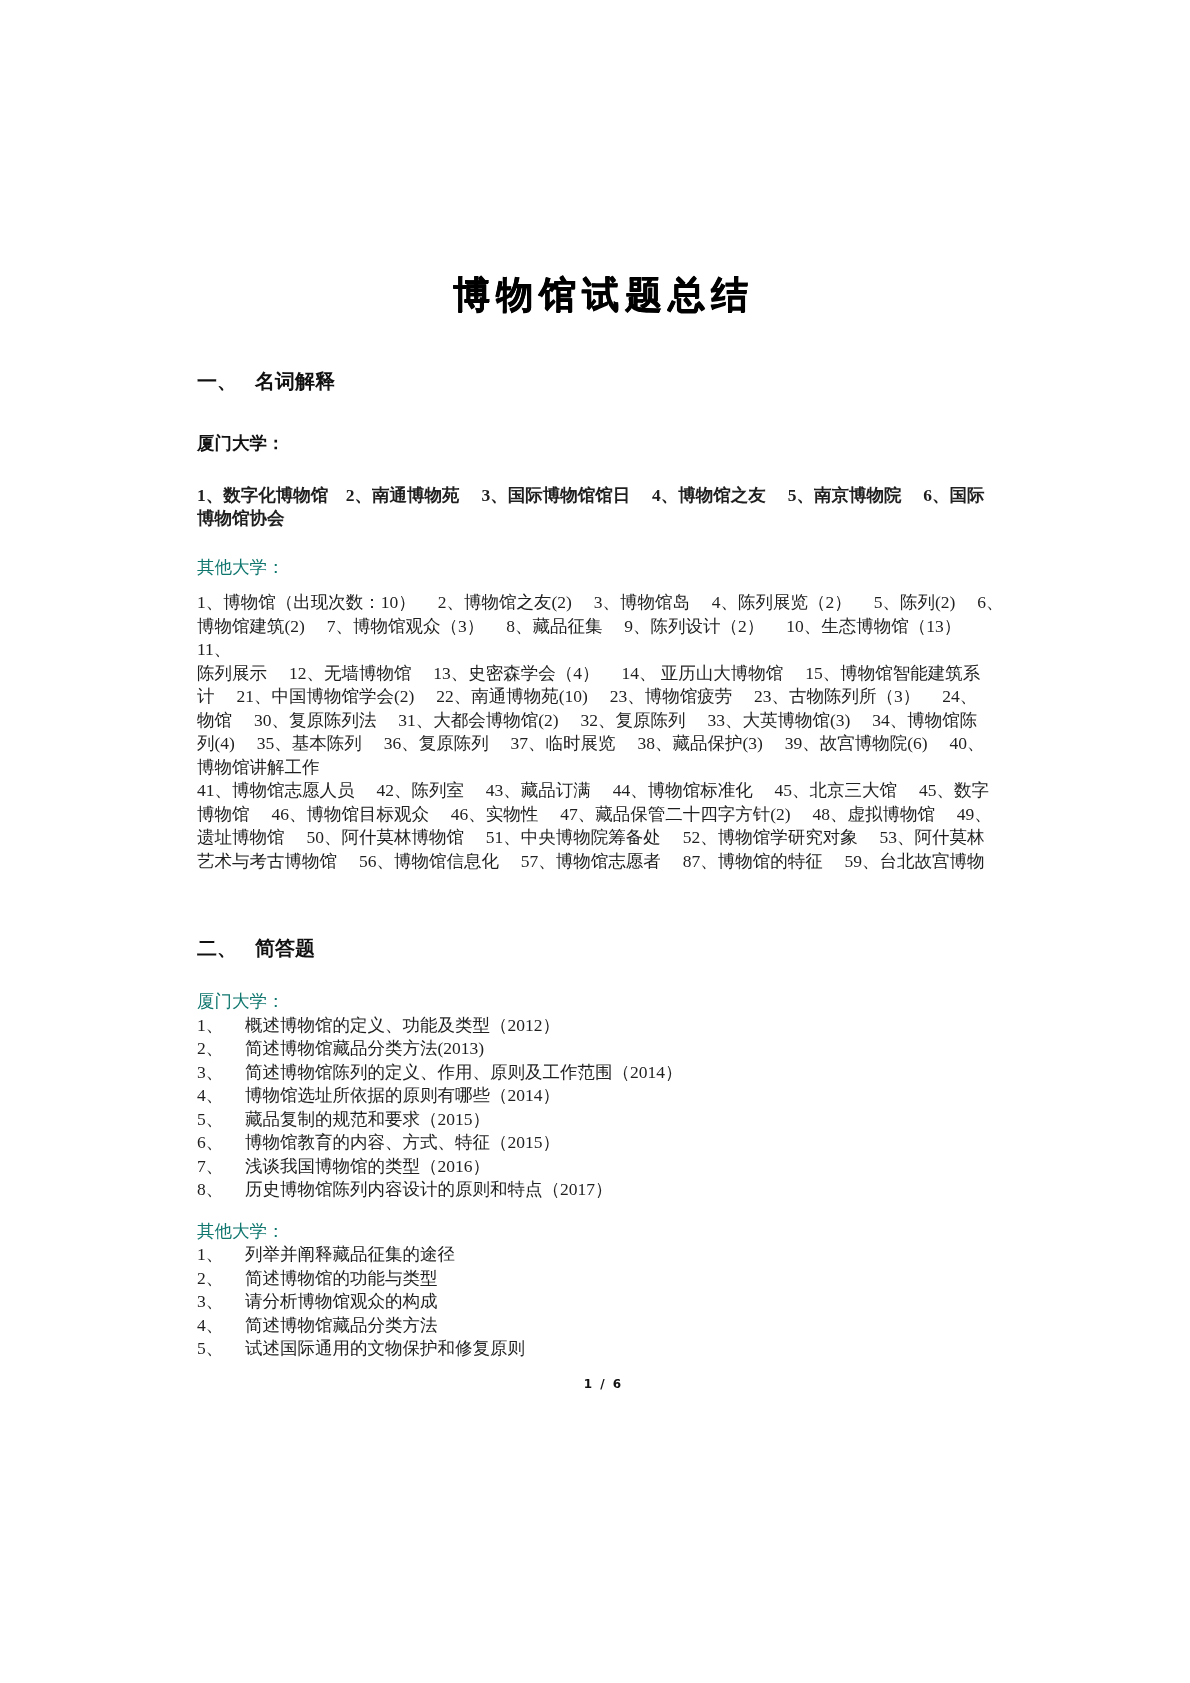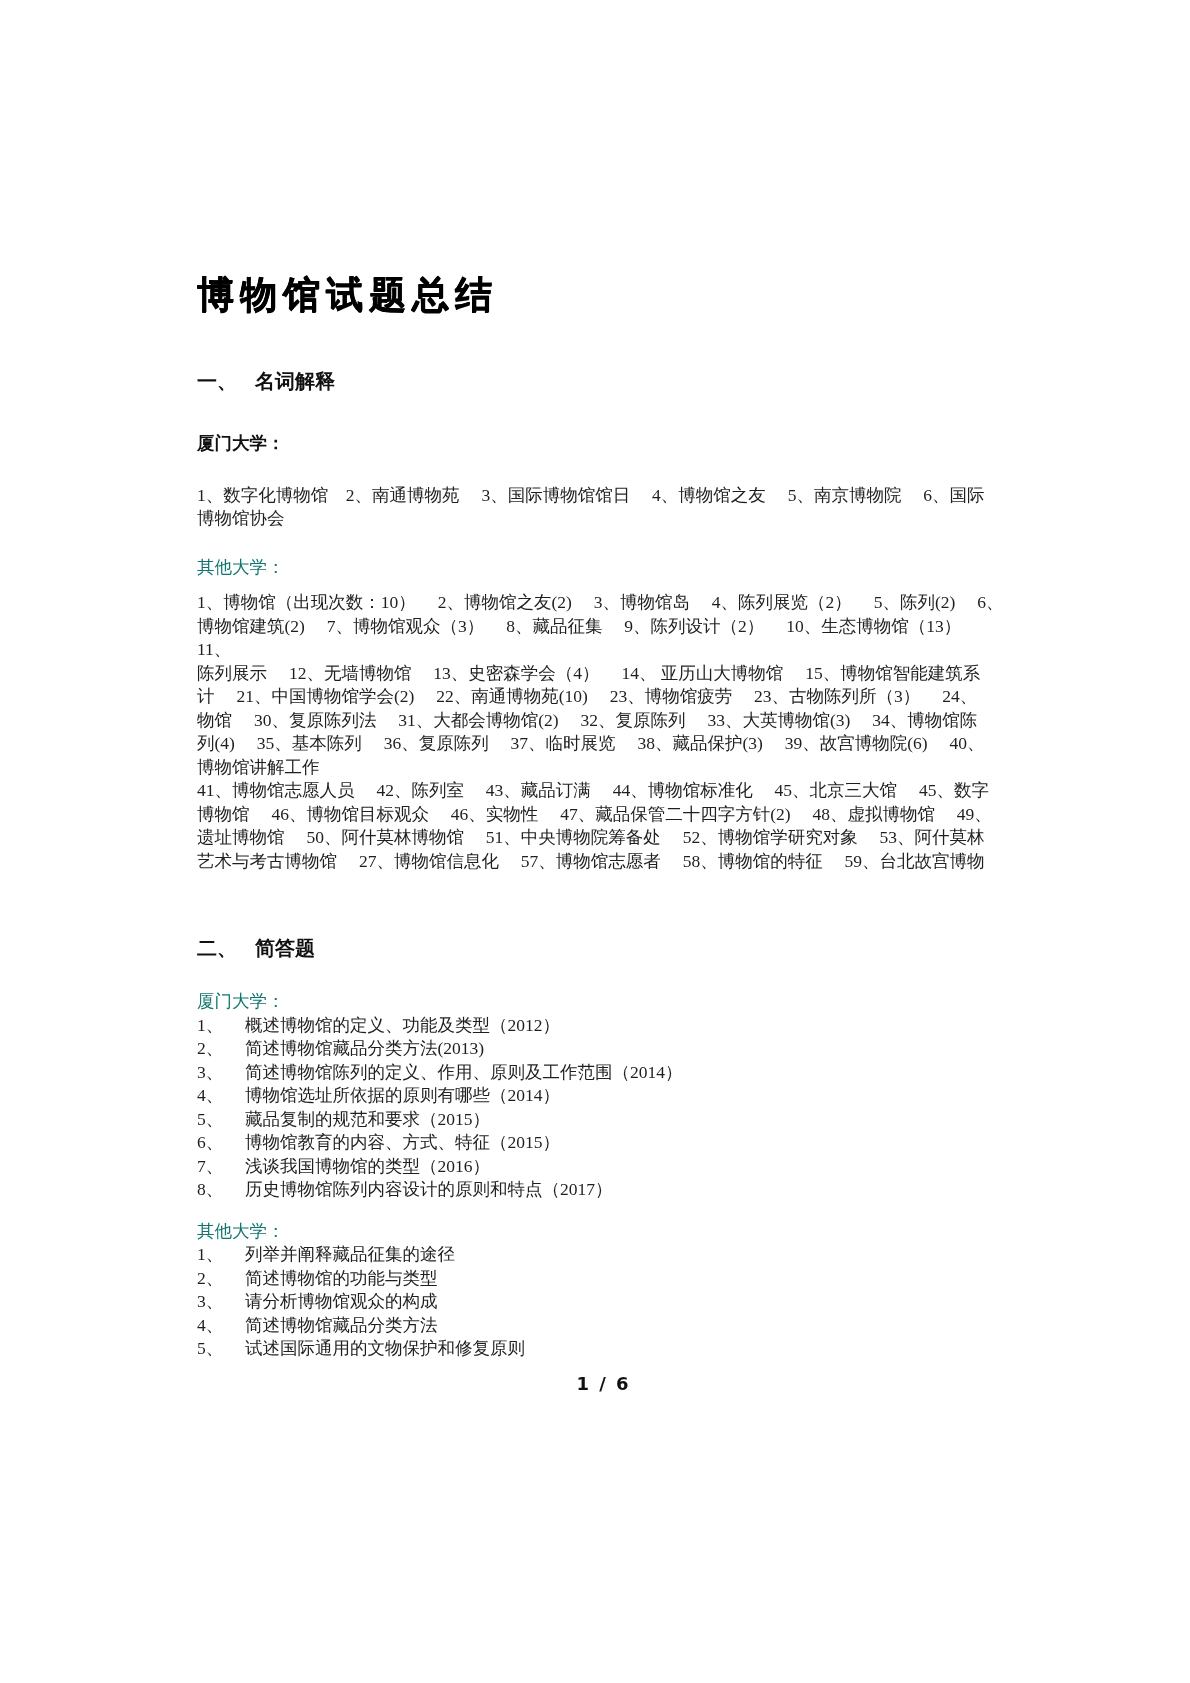--- a/index.html
+++ b/index.html
@@ -20,21 +20,21 @@
     box-sizing: border-box;
     padding: 0 180px 0 197px;
     position: relative;
   }
   .doc-title {
     margin: 0;
     padding-top: 272px;
     font-size: 37px;
     line-height: 46px;
     font-weight: bold;
-    text-align: left;
+    text-align: center;
     color: #000000;
     letter-spacing: 6px;
     text-shadow: 0.6px 0 0 #000, 0 0.6px 0 #000;
     font-family: "Liberation Serif", "DejaVu Serif", serif;
   }
   .sec-heading {
     display: flex;
     font-size: 20px;
     line-height: 26px;
     font-weight: bold;
@@ -46,41 +46,41 @@
   .group-label {
     font-size: 17.5px;
     line-height: 23.5px;
     color: #0f766e;
   }
   .group-label.bold { font-weight: bold; color: #111; }
   .lbl-xm1   { margin-top: 38px; }
   .lbl-other1{ margin-top: 25px; }
   .lbl-xm2   { margin-top: 29px; }
   .lbl-other2{ margin-top: 18px; }
-  .para { margin-top: 28px; }
+  .para { margin-top: 28px; font-weight: bold; }
   .text-line {
     font-size: 17.5px;
     line-height: 23.5px;
     white-space: pre-wrap;
     color: #1f1f1f;
   }
   .list-block { margin-top: 12px; }
   .q-list { margin-top: 0; }
   .q-row {
     display: flex;
     font-size: 17.5px;
     line-height: 23.5px;
   }
   .q-num { width: 48px; flex: none; }
   .q-text { flex: 1; }
   .page-footer {
     margin-top: 14px;
     text-align: center;
     font-family: "DejaVu Sans", "Liberation Sans", sans-serif;
-    font-size: 18px;
+    font-size: 12px;
     line-height: 18px;
     font-weight: bold;
     color: #111111;
     letter-spacing: 2px;
   }
 </style>
 </head>
 <body>
 
 <div class="page">
@@ -105,21 +105,21 @@
     <div class="text-line">1、博物馆（出现次数：10）　 2、博物馆之友(2)　 3、博物馆岛　 4、陈列展览（2）　 5、陈列(2)　 6、</div>
     <div class="text-line">博物馆建筑(2)　 7、博物馆观众（3）　 8、藏品征集　 9、陈列设计（2）　 10、生态博物馆（13）　 11、</div>
     <div class="text-line">陈列展示　 12、无墙博物馆　 13、史密森学会（4）　 14、 亚历山大博物馆　 15、博物馆智能建筑系</div>
     <div class="text-line">计　 21、中国博物馆学会(2)　 22、南通博物苑(10)　 23、博物馆疲劳　 23、古物陈列所（3）　 24、</div>
     <div class="text-line">物馆　 30、复原陈列法　 31、大都会博物馆(2)　 32、复原陈列　 33、大英博物馆(3)　 34、博物馆陈</div>
     <div class="text-line">列(4)　 35、基本陈列　 36、复原陈列　 37、临时展览　 38、藏品保护(3)　 39、故宫博物院(6)　 40、</div>
     <div class="text-line">博物馆讲解工作</div>
     <div class="text-line">41、博物馆志愿人员　 42、陈列室　 43、藏品订满　 44、博物馆标准化　 45、北京三大馆　 45、数字</div>
     <div class="text-line">博物馆　 46、博物馆目标观众　 46、实物性　 47、藏品保管二十四字方针(2)　 48、虚拟博物馆　 49、</div>
     <div class="text-line">遗址博物馆　 50、阿什莫林博物馆　 51、中央博物院筹备处　 52、博物馆学研究对象　 53、阿什莫林</div>
-    <div class="text-line">艺术与考古博物馆　 27、博物馆信息化　 57、博物馆志愿者　 58、博物馆的特征　 59、台北故宫博物</div>
+    <div class="text-line">艺术与考古博物馆　 56、博物馆信息化　 57、博物馆志愿者　 87、博物馆的特征　 59、台北故宫博物</div>
   </div>
 
   <div class="sec-heading sec-heading-2">
     <span class="sec-num">二、</span>
     <span>简答题</span>
   </div>
 
   <div class="group-label lbl-xm2">厦门大学：</div>
 
   <div class="q-list">

